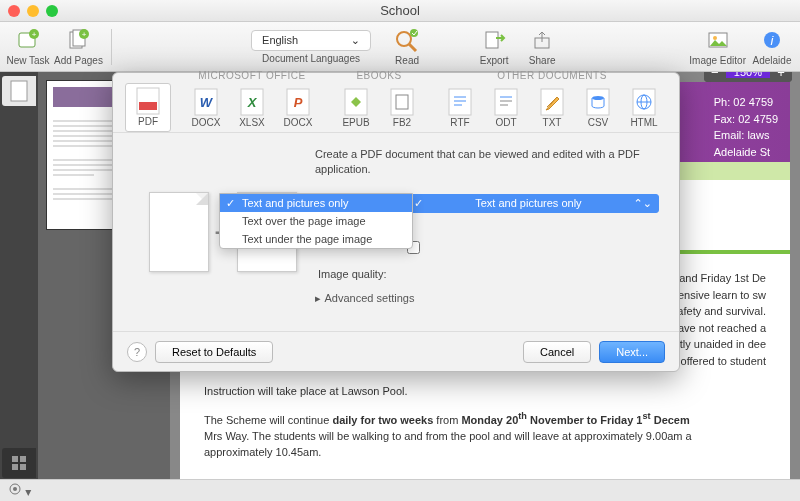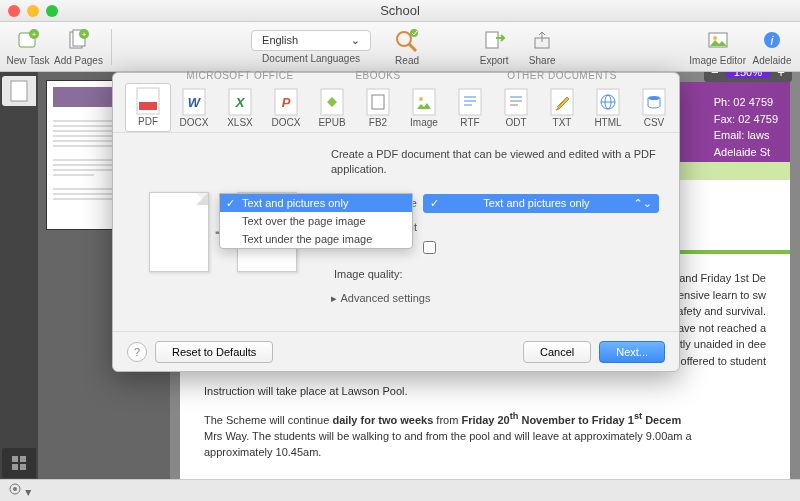--- a/index.html
+++ b/index.html
@@ -43,21 +43,21 @@
   .modal{position:absolute;top:72px;left:112px;width:568px;height:300px;background:#f2f2f2;border:1px solid #bbb;border-radius:6px;box-shadow:0 8px 30px rgba(0,0,0,.35);display:flex;flex-direction:column;}
   .fmtbar{height:60px;border-bottom:1px solid #ddd;display:flex;align-items:flex-end;padding:4px 12px 0;gap:0;}
   .fmtgrp{display:flex;flex-direction:column;align-items:center;}
   .fmtgrp .ghdr{font-size:10px;color:#999;letter-spacing:.5px;margin-bottom:4px;}
   .fmtgrp .items{display:flex;}
   .fmt{display:flex;flex-direction:column;align-items:center;width:46px;font-size:10px;color:#555;gap:2px;padding:4px 0;border-radius:3px;cursor:pointer;}
   .fmt.sel{background:#fff;border:1px solid #ccc;}
   .fmt .fi{width:24px;height:26px;display:flex;align-items:center;justify-content:center;}
   .mgap{width:20px;}
   
-  .modbody{flex:1;display:flex;padding:14px 20px;gap:18px;position:relative;}
+  .modbody{flex:1;display:flex;padding:14px 20px;gap:2px;position:relative;}
   .preview{width:180px;height:170px;display:flex;align-items:center;justify-content:center;}
   .preview .pv-inner{display:flex;align-items:center;gap:6px;}
   .pvpage{width:60px;height:80px;background:#fff;border:1px solid #ccc;box-shadow:1px 1px 3px rgba(0,0,0,.15);position:relative;}
   .pvpage::before{content:"";position:absolute;right:0;top:0;border-style:solid;border-width:0 12px 12px 0;border-color:transparent #f2f2f2 transparent transparent;}
   .pvpage::after{content:"";position:absolute;right:0;top:0;border-style:solid;border-width:0 0 12px 12px;border-color:transparent transparent #ddd transparent;}
   .pv-arrow{font-size:20px;color:#888;}
   
   .opts{flex:1;font-size:11px;color:#444;}
   .opts .desc{margin-bottom:16px;line-height:1.4;}
   .optrow{display:flex;align-items:center;margin-bottom:8px;gap:6px;}
@@ -246,21 +246,21 @@
           <div>ber and Friday 1st De</div>
           <div>intensive learn to sw</div>
           <div>er safety and survival.</div>
           <div>o have not reached a</div>
           <div>idently unaided in dee</div>
           <div>y be offered to student</div>
         </div>
         <div style="height:14px"></div>
         <div><span>Instruction will take place at Lawson Pool.</span></div>
         <div style="height:10px"></div>
-        <div><span>The Scheme will continue </span><b>daily for two weeks</b><span> from </span><b>Friday 20</b><sup><b>th</b></sup><b> November to Friday 1</b><sup><b>st</b></sup><b> Decem</b></div>
+        <div><span>The Scheme will continue </span><b>daily for two weeks</b><span> from </span><b>Monday 20</b><sup><b>th</b></sup><b> November to Friday 1</b><sup><b>st</b></sup><b> Decem</b></div>
         <div>Mrs Way. The students will be walking to and from the pool and will leave at approximately 9.00am a</div>
         <div>approximately 10.45am.</div>
       </div>
     </div>
   </div>
 </div>
 
 <div class="modal">
   <div class="fmtbar">
     <div class="fmtgrp">
@@ -325,30 +325,20 @@
           </div>
         <div class="fmt">
             <span class="fi">
               <svg width="22" height="26">
                 <rect width="22" height="26" fill="#fff" stroke="#ccc"></rect>
                 <rect x="5" y="6" width="12" height="14" fill="none" stroke="#888"></rect>
               </svg>
             </span>
             <span>FB2</span>
           </div>
-        <div class="fmt">
-            <span class="fi">
-              <svg width="22" height="26">
-                <rect width="22" height="26" fill="#fff" stroke="#ccc"></rect>
-                <circle cx="8" cy="10" r="2" fill="#f7b84a"></circle>
-                <path d="M4 20 l4-5 l3 3 l3-4 l4 6z" fill="#7ac142"></path>
-              </svg>
-            </span>
-            <span>Image</span>
-          </div>
       </div>
     </div>
     <div class="mgap"></div>
     <div class="fmtgrp">
       <div class="ghdr">OTHER DOCUMENTS</div>
       <div class="items">
         <div class="fmt">
             <span class="fi">
               <svg width="22" height="26">
                 <rect width="22" height="26" fill="#fff" stroke="#ccc"></rect>
@@ -376,36 +366,36 @@
                 <rect width="22" height="26" fill="#fff" stroke="#ccc"></rect>
                 <path d="M6 18 l10-10 m0 0 l2 2 l-10 10 l-3 1 z" fill="#f7b84a" stroke="#c98a2a"></path>
               </svg>
             </span>
             <span>TXT</span>
           </div>
         <div class="fmt">
             <span class="fi">
               <svg width="22" height="26">
                 <rect width="22" height="26" fill="#fff" stroke="#ccc"></rect>
+                <ellipse cx="11" cy="9" rx="6" ry="2" fill="#4a90f7"></ellipse>
+                <path d="M5 9 v8 a6 2 0 0 0 12 0 v-8" fill="none" stroke="#4a90f7"></path>
+              </svg>
+            </span>
+            <span>CSV</span>
+          </div>
+        <div class="fmt">
+            <span class="fi">
+              <svg width="22" height="26">
+                <rect width="22" height="26" fill="#fff" stroke="#ccc"></rect>
                 <circle cx="11" cy="13" r="7" fill="none" stroke="#4a90f7"></circle>
                 <ellipse cx="11" cy="13" rx="3" ry="7" fill="none" stroke="#4a90f7"></ellipse>
                 <line x1="4" y1="13" x2="18" y2="13" stroke="#4a90f7"></line>
               </svg>
             </span>
             <span>HTML</span>
-          </div>
-        <div class="fmt">
-            <span class="fi">
-              <svg width="22" height="26">
-                <rect width="22" height="26" fill="#fff" stroke="#ccc"></rect>
-                <ellipse cx="11" cy="9" rx="6" ry="2" fill="#4a90f7"></ellipse>
-                <path d="M5 9 v8 a6 2 0 0 0 12 0 v-8" fill="none" stroke="#4a90f7"></path>
-              </svg>
-            </span>
-            <span>CSV</span>
           </div>
       </div>
     </div>
   </div>
 
   <div class="modbody">
     <div class="preview">
       <div class="pv-inner">
         <div class="pvpage"></div>
         <div class="pv-arrow">➔</div>

